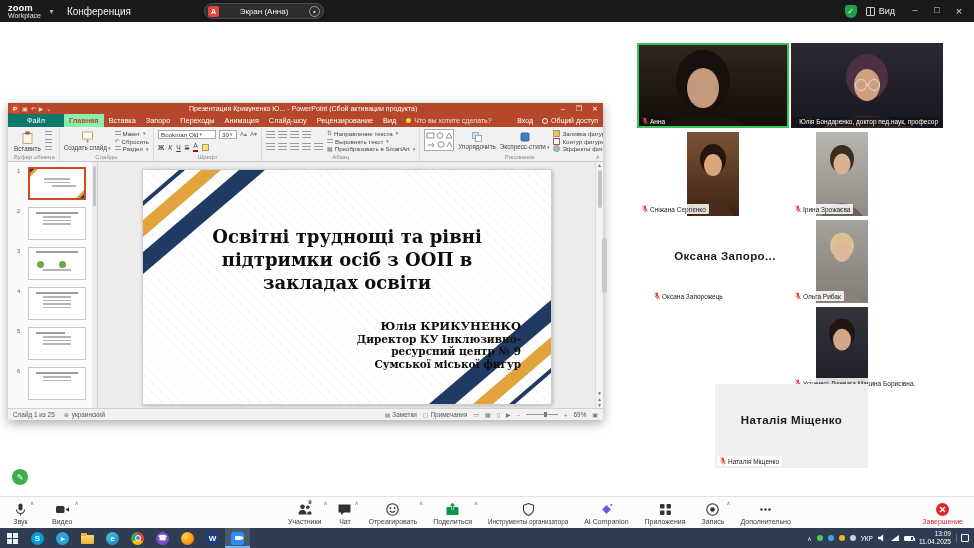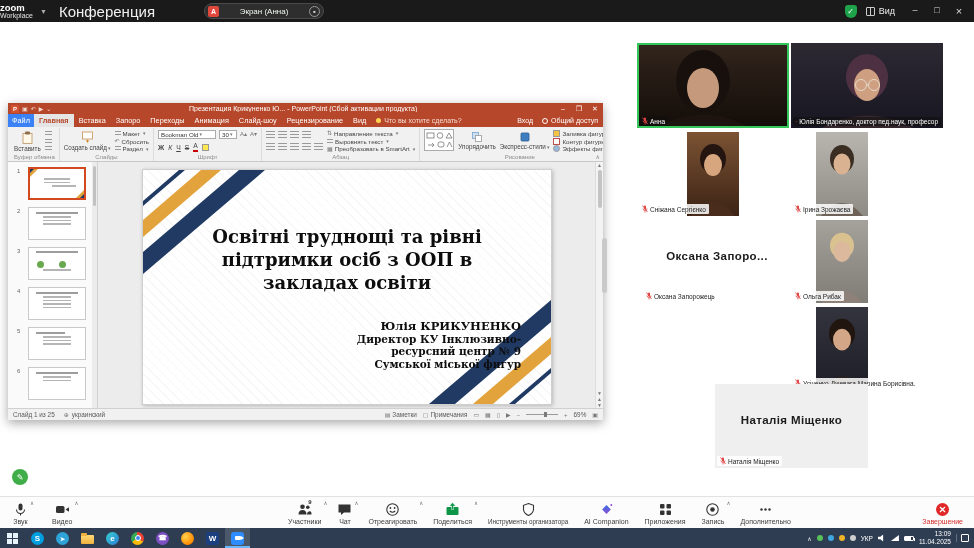--- a/index.html
+++ b/index.html
@@ -1,25 +1,25 @@
 <!DOCTYPE html>
 <html><head>
 <meta charset="utf-8">
 <style>
   *{margin:0;padding:0;box-sizing:border-box}
   body{background:#555;font-family:"Liberation Sans",sans-serif}
   .screen{position:relative;width:974px;height:548px;background:#fff;overflow:hidden;margin:0 auto;font-family:"Liberation Sans",sans-serif}
 
   
   .ztop{position:absolute;left:0;top:0;width:974px;height:22px;background:#1a1a1a;display:flex;align-items:center;color:#fff;z-index:50}
-  .zbrand{display:flex;flex-direction:column;line-height:1;margin-left:0}
+  .zbrand{display:flex;flex-direction:column;line-height:1;margin-left:8px}
   .zbrand .b1{font-weight:bold;font-size:9.5px}
   .zbrand .b2{font-size:7px;color:#e4e4e4}
   .zchev{color:#aaa;font-size:7px;margin:0 12px 0 7px}
-  .zconf{font-size:15px;color:#f0f0f0}
+  .zconf{font-size:10px;color:#f0f0f0}
   .zpill{position:absolute;left:204px;top:3px;height:16px;width:120px;background:#2e2e2e;border:1px solid#4a4a4a;border-radius:9px;display:flex;align-items:center;padding:0 3px;gap:4px}
   .zpill .av{width:11px;height:11px;border-radius:2px;background:#e0483d;color:#fff;font-size:7px;display:flex;align-items:center;justify-content:center;font-weight:bold}
   .zpill .lbl{font-size:8px;color:#eef7ee;flex:1;text-align:center;white-space:nowrap;overflow:hidden}
   .zpill .stop{width:11px;height:11px;border:1px solid #9a9a9a;border-radius:50%;color:#ddd;font-size:6px;display:flex;align-items:center;justify-content:center}
   .zpill .stop::before{content:"■";font-size:4px}
   .zright{margin-left:auto;display:flex;align-items:center;gap:9px;margin-right:4px}
   .zshield{width:12px;height:13px;background:#1ea24a;border-radius:3px 3px 6px 6px;color:#fff;font-size:8px;display:flex;align-items:center;justify-content:center}
   .zshield::before{content:"✓"}
   .zview{display:flex;align-items:center;gap:4px;font-size:9px;color:#eee}
   .zview .ic{width:9px;height:9px;border:1px solid #ccc;border-radius:1px;position:relative}
@@ -35,23 +35,23 @@
   .qat .pp{width:8px;height:8px;background:#d35230;border-radius:1px;font-size:6px;display:flex;align-items:center;justify-content:center;font-weight:bold}
   .qat .pp::before{content:"P"}
   .qat .q{font-size:6px;color:#f3d8ce;line-height:1}
   .q.sv::before{content:"▣"} .q.un::before{content:"↶"} .q.pl::before{content:"▶"} .q.dd::before{content:"⌄"}
   .ppt-title .t{flex:1;text-align:center;font-size:7px;white-space:nowrap;overflow:hidden;padding:0 4px}
   .pwb{display:flex}
   .pwb span{width:16px;text-align:center;font-size:7px;color:#fff}
   .pwb .mn::before{content:"–"} .pwb .mx::before{content:"❐"} .pwb .cl::before{content:"✕"}
 
   .ppt-tabs{height:13px;background:#b7472a;display:flex;align-items:stretch;color:#fff;font-size:7.3px}
-  .ftab{background:#3b82f6;padding:0 4px;display:flex;align-items:center}
+  .ftab{background:#0f766e;padding:0 19px;display:flex;align-items:center}
   .ptab{padding:0 5px;display:flex;align-items:center;white-space:nowrap}
-  .ptab.active{background:#e5e5e5;color:#b7472a;font-weight:bold}
+  .ptab.active{background:#86efac;color:#b7472a;font-weight:bold}
   .tellme{display:flex;align-items:center;gap:3px;margin-left:5px;color:#f6ddd3;font-size:7px;white-space:nowrap}
   .bulb{width:5px;height:5px;border-radius:50%;background:#ffd34d}
   .ptr{margin-left:auto;display:flex;align-items:center;gap:9px;margin-right:5px;font-size:7px;white-space:nowrap}
   .pico{width:6px;height:6px;border:1px solid #fff;border-radius:50%}
 
   .ribbon{position:absolute;left:0;top:24px;width:595px;height:35px;background:#f1f1f1;border-bottom:1px solid #c8c8c8;display:flex;padding:1px 2px 0 2px;overflow:hidden}
   .rg{display:flex;flex-direction:column;border-right:1px solid #dcdcdc;padding:1px 4px 0 4px}
   .rg .cnt{flex:1;display:flex;gap:4px;align-items:stretch}
   .rg .gl{font-size:6px;color:#8b8b8b;text-align:center;height:8px;line-height:8px;white-space:nowrap}
   .bigb{display:flex;flex-direction:column;align-items:center;justify-content:center;gap:1px;font-size:6.3px;color:#444;white-space:nowrap}
@@ -606,21 +606,21 @@
         <svg width="6" height="8" viewBox="0 0 6 8">
             <rect x="2" y="0.5" width="2" height="4" rx="1" fill="#e04545"></rect>
             <path d="M1 3.5 a2 2 0 0 0 4 0" fill="none" stroke="#e04545" stroke-width="0.8"></path>
             <line x1="3" y1="6" x2="3" y2="7.5" stroke="#e04545" stroke-width="0.8"></line>
             <line x1="0.5" y1="0.5" x2="5.5" y2="7" stroke="#e04545" stroke-width="0.9"></line>
           </svg>
         <span>Ірина Зрожаєва</span>
       </div>
     </div>
 
-    <div class="cell" style="left:4px;top:177px;width:152px;height:83px">
+    <div class="cell" style="left:12px;top:177px;width:152px;height:83px">
       <div class="bigname">Оксана  Запоро...</div>
       <div class="plabel lt">
         <svg width="6" height="8" viewBox="0 0 6 8">
             <rect x="2" y="0.5" width="2" height="4" rx="1" fill="#e04545"></rect>
             <path d="M1 3.5 a2 2 0 0 0 4 0" fill="none" stroke="#e04545" stroke-width="0.8"></path>
             <line x1="3" y1="6" x2="3" y2="7.5" stroke="#e04545" stroke-width="0.8"></line>
             <line x1="0.5" y1="0.5" x2="5.5" y2="7" stroke="#e04545" stroke-width="0.9"></line>
           </svg>
         <span>Оксана Запорожець</span>
       </div>

